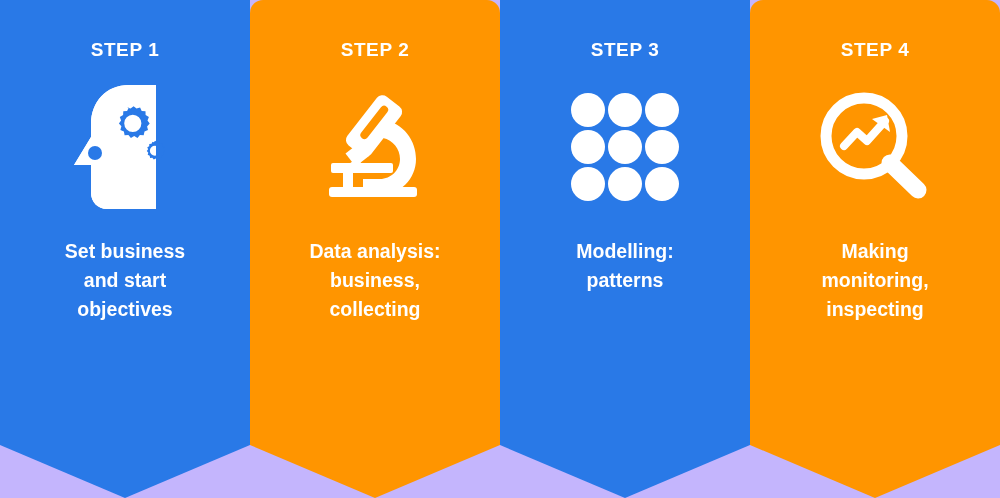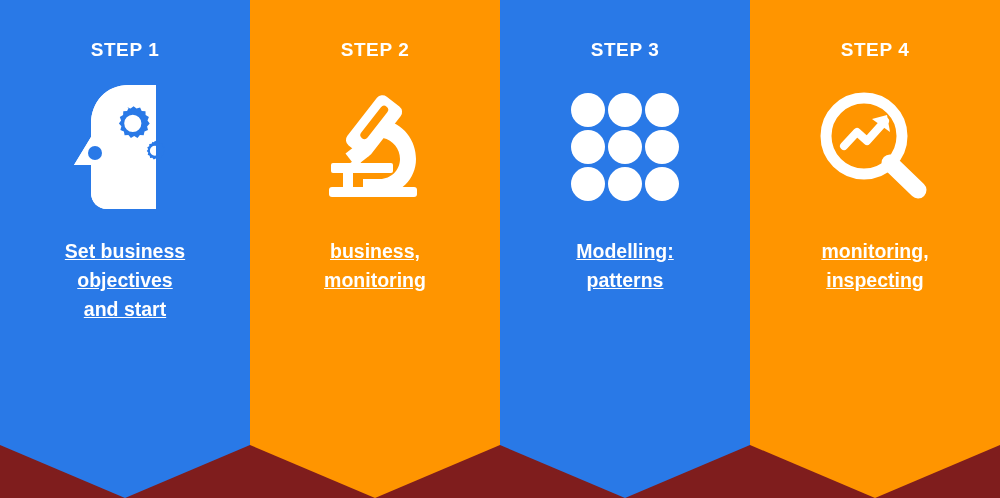--- a/index.html
+++ b/index.html
@@ -6,36 +6,36 @@
   html, body {
     width:1000px; height:498px;
     background:#000;
     font-family:"Liberation Sans", sans-serif;
     overflow:hidden;
   }
   #board {
     position:relative;
     width:1000px; height:498px;
     display:flex;
-    background:#7f1d1d;
+    background:#c4b5fd;
   }
   .step {
     position:relative;
     width:250px;
     height:498px;
     flex:0 0 250px;
     
     clip-path: polygon(0 0, 100% 0, 100% 89.36%, 50% 100%, 0 89.36%);
     -webkit-clip-path: polygon(0 0, 100% 0, 100% 89.36%, 50% 100%, 0 89.36%);
     display:flex;
     flex-direction:column;
     align-items:center;
   }
   .step.blue   { background:#2979e7; }
-  .step.orange { background:#ff9500; }
+  .step.orange { background:#ff9500;border-radius:13px; }
 
   .step-label {
     margin-top:40px;
     color:#ffffff;
     font-size:19px;
     font-weight:bold;
     letter-spacing:0.6px;
     line-height:1;
     text-align:center;
     white-space:nowrap;
@@ -52,21 +52,20 @@
   .icon-wrap svg { display:block; }
 
   .caption {
     margin-top:30px;
     width:230px;
     color:#ffffff;
     font-size:19.5px;
     font-weight:bold;
     line-height:1.48;
     text-align:center;
-    text-decoration:underline;
   }
   .caption .ln { display:block; white-space:nowrap; }
 </style>
 </head>
 <body>
 
 <div id="board">
 
   <div class="step blue">
     <div class="step-label">STEP 1</div>
@@ -79,22 +78,22 @@
           <path d="M56 24.5l3.6 1.0 3.0-2.3 2.9 2.4 3.6-1.2 1.6 3.5 3.8 0.4 0.1 3.8 3.3 1.9-1.4 3.5 2.2 3.1-2.6 2.8 0.9 3.7-3.5 1.4-0.8 3.7-3.8-0.2-2.4 2.9-3.3-1.8-3.3 1.9-2.5-2.9-3.8 0.1-0.7-3.7-3.5-1.5 1.0-3.7-2.5-2.8 2.2-3.1-1.3-3.5 3.3-1.8 0.2-3.8 3.8-0.3 1.7-3.5zM61.8 31.7a8.6 8.6 0 1 0 0.0 17.2 8.6 8.6 0 0 0 0.0-17.2z"></path>
         </g>
         <g fill="#2979e7">
           <path d="M80.5 58.6l2.1 0.6 1.7-1.4 1.7 1.4 2.1-0.7 0.9 2.1 2.2 0.2 0.1 2.2 1.9 1.1-0.8 2.1 1.3 1.8-1.5 1.6 0.5 2.2-2.0 0.8-0.5 2.2-2.2-0.1-1.4 1.7-1.9-1.0-1.9 1.1-1.5-1.7-2.2 0.1-0.4-2.2-2.0-0.9 0.6-2.1-1.5-1.6 1.3-1.8-0.8-2.1 1.9-1.0 0.1-2.2 2.2-0.2 1.0-2.1zM83.9 62.8a5.0 5.0 0 1 0 0 10 5.0 5.0 0 0 0 0-10z"></path>
         </g>
         <path fill="#2979e7" d="M20 118h18v4H20zM20 110h18v4H20z" opacity="0"></path>
       </svg>
     </div>
     <div class="caption">
       <span class="ln">Set business</span>
+      <span class="ln">and start</span>
       <span class="ln">objectives</span>
-      <span class="ln">and start</span>
     </div>
   </div>
 
   <div class="step orange">
     <div class="step-label">STEP 2</div>
     <div class="icon-wrap">
       <svg width="112" height="112" viewBox="0 0 112 112" aria-hidden="true">
         <g fill="#ffffff">
 
           <rect x="40" y="4" width="30" height="62" rx="7" transform="rotate(38 55 35)"></rect>
@@ -108,22 +107,23 @@
 
           <rect x="12" y="72" width="62" height="10" rx="2"></rect>
 
           <rect x="24" y="82" width="10" height="20"></rect>
 
           <rect x="10" y="96" width="88" height="10" rx="3"></rect>
         </g>
       </svg>
     </div>
     <div class="caption">
+      <span class="ln">Data analysis:</span>
       <span class="ln">business,</span>
-      <span class="ln">monitoring</span>
+      <span class="ln">collecting</span>
     </div>
   </div>
 
   <div class="step blue">
     <div class="step-label">STEP 3</div>
     <div class="icon-wrap">
       <svg width="108" height="108" viewBox="0 0 108 108" aria-hidden="true">
         <g fill="#ffffff">
           <circle cx="17" cy="17" r="17"></circle>
             <circle cx="54" cy="17" r="17"></circle>
@@ -147,18 +147,19 @@
     <div class="step-label">STEP 4</div>
     <div class="icon-wrap">
       <svg width="116" height="116" viewBox="0 0 116 116" aria-hidden="true">
         <circle cx="47" cy="47" r="38" fill="none" stroke="#ffffff" stroke-width="11"></circle>
         <line x1="73" y1="74" x2="101" y2="101" stroke="#ffffff" stroke-width="17" stroke-linecap="round"></line>
         <polyline points="27,57 40,43 50,52 68,32" fill="none" stroke="#ffffff" stroke-width="8" stroke-linecap="round" stroke-linejoin="round"></polyline>
         <polygon points="70,26 73,43 55,30" fill="#ffffff"></polygon>
       </svg>
     </div>
     <div class="caption">
+      <span class="ln">Making</span>
       <span class="ln">monitoring,</span>
       <span class="ln">inspecting</span>
     </div>
   </div>
 
 </div>
 
 </body></html>

